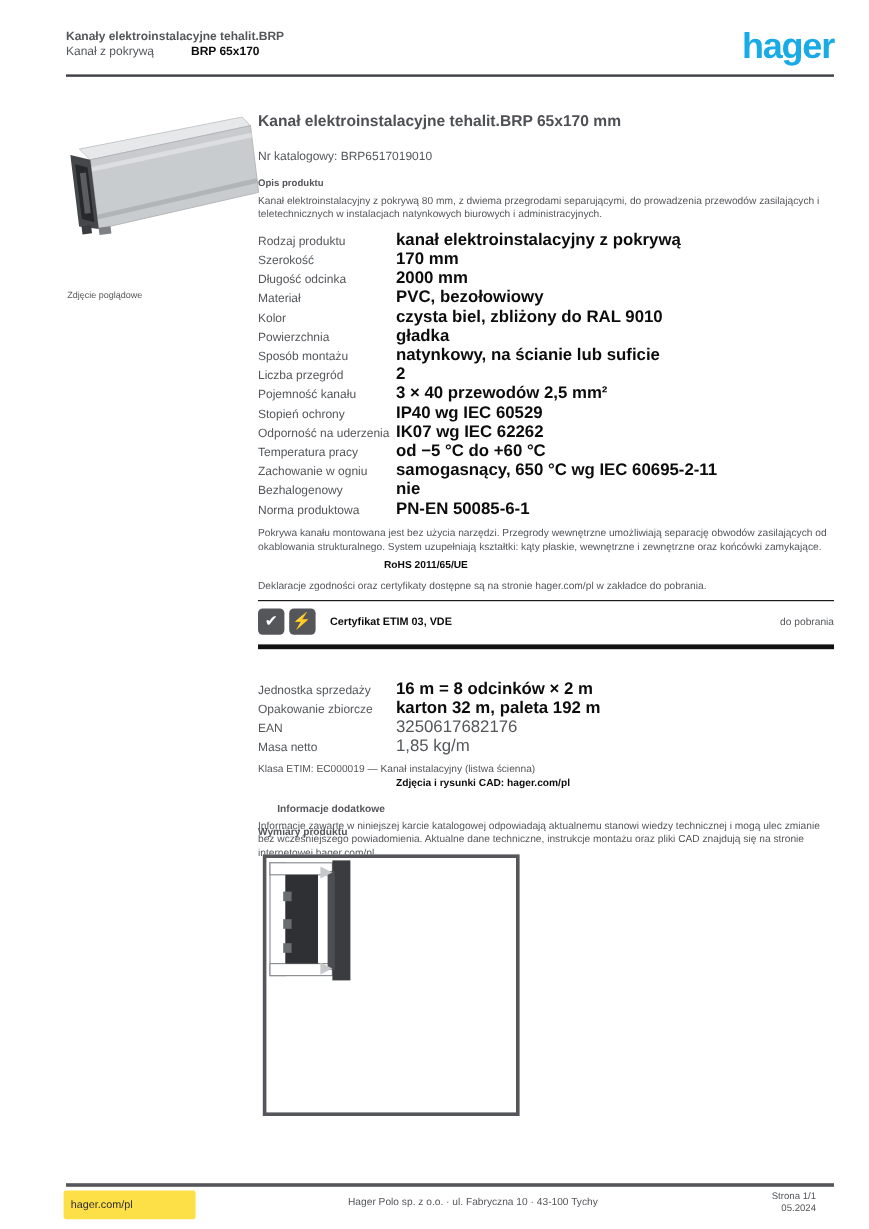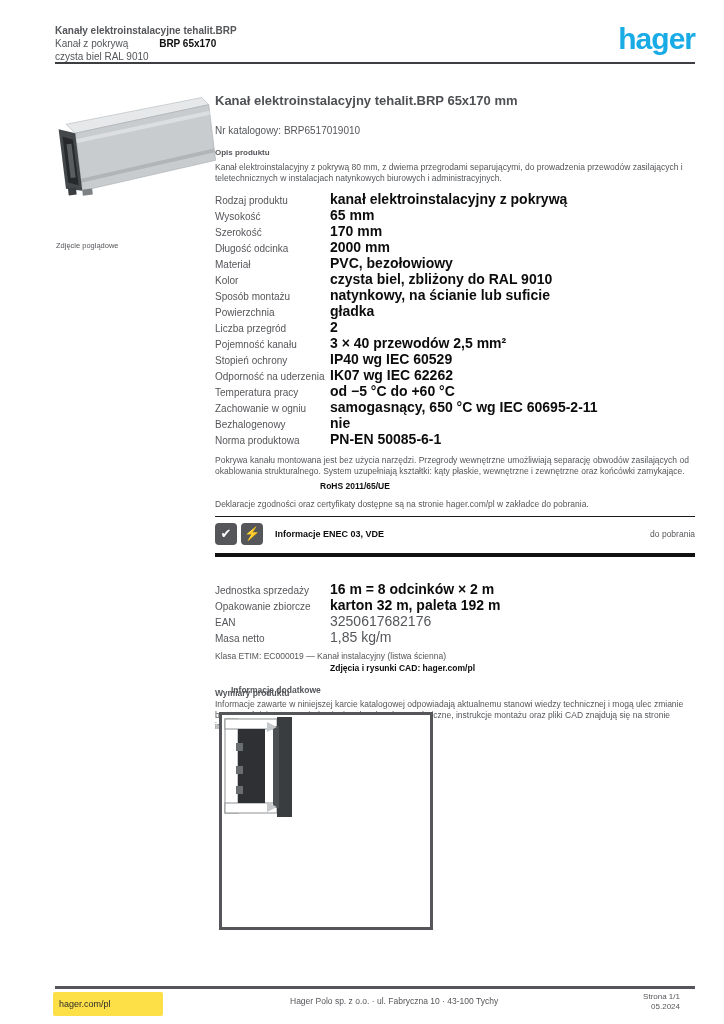--- a/index.html
+++ b/index.html
@@ -68,21 +68,20 @@
               font-size:8px; line-height:10px; color:#54565a; }
 </style>
 </head>
 <body>
 
 <div id="page">
 
   <div class="hdr-left">
     <div class="hdr-line1">Kanały elektroinstalacyjne tehalit.BRP</div>
     <div class="hdr-line2"><span>Kanał z pokrywą </span><b>BRP 65x170</b></div>
-    <div class="hdr-line3">czysta biel RAL 9010</div>
   </div>
   <div class="hdr-rule"></div>
   <div class="logo">hager</div>
 
   <div class="photo-wrap">
     <svg width="162" height="112" viewBox="0 0 162 112">
       <g transform="rotate(-7 80 60)">
 
         <polygon points="14,32 152,22 158,30 22,42" fill="#e6e8ea" stroke="#b8bbbe" stroke-width="0.6"></polygon>
 
@@ -96,35 +95,31 @@
         <rect x="12" y="52" width="5" height="34" fill="#5a5d60"></rect>
 
         <rect x="8" y="96" width="8" height="7" fill="#3a3d40"></rect>
         <rect x="22" y="99" width="10" height="6" fill="#7e8184"></rect>
       </g>
     </svg>
   </div>
   <div class="photo-caption">Zdjęcie poglądowe</div>
 
   <div class="content">
-    <div class="title">Kanał elektroinstalacyjny tehalit.BRP 65x170 mm</div>
+    <div class="title">Kanał elektroinstalacyjne tehalit.BRP 65x170 mm</div>
     <div class="refline">Nr katalogowy: BRP6517019010</div>
     <div class="mini-head">Opis produktu</div>
     <div class="intro">Kanał elektroinstalacyjny z pokrywą 80 mm, z dwiema przegrodami separującymi, do prowadzenia przewodów zasilających i teletechnicznych w instalacjach natynkowych biurowych i administracyjnych.</div>
 
     <div class="spec-table">
   <div class="spec-row">
     <div class="spec-label">Rodzaj produktu</div>
     <div class="spec-value dark">kanał elektroinstalacyjny z pokrywą</div>
   </div>
 
-  <div class="spec-row">
-    <div class="spec-label">Wysokość</div>
-    <div class="spec-value dark">65 mm</div>
-  </div>
 
   <div class="spec-row">
     <div class="spec-label">Szerokość</div>
     <div class="spec-value dark">170 mm</div>
   </div>
 
   <div class="spec-row">
     <div class="spec-label">Długość odcinka</div>
     <div class="spec-value dark">2000 mm</div>
   </div>
@@ -133,27 +128,27 @@
     <div class="spec-label">Materiał</div>
     <div class="spec-value dark">PVC, bezołowiowy</div>
   </div>
 
   <div class="spec-row">
     <div class="spec-label">Kolor</div>
     <div class="spec-value dark">czysta biel, zbliżony do RAL 9010</div>
   </div>
 
   <div class="spec-row">
+    <div class="spec-label">Powierzchnia</div>
+    <div class="spec-value dark">gładka</div>
+  </div>
+
+  <div class="spec-row">
     <div class="spec-label">Sposób montażu</div>
     <div class="spec-value dark">natynkowy, na ścianie lub suficie</div>
-  </div>
-
-  <div class="spec-row">
-    <div class="spec-label">Powierzchnia</div>
-    <div class="spec-value dark">gładka</div>
   </div>
 
   <div class="spec-row">
     <div class="spec-label">Liczba przegród</div>
     <div class="spec-value dark">2</div>
   </div>
 
   <div class="spec-row">
     <div class="spec-label">Pojemność kanału</div>
     <div class="spec-value dark">3 × 40 przewodów 2,5 mm²</div>
@@ -191,21 +186,21 @@
 </div>
 
     <div class="para">Pokrywa kanału montowana jest bez użycia narzędzi. Przegrody wewnętrzne umożliwiają separację obwodów zasilających od okablowania strukturalnego. System uzupełniają kształtki: kąty płaskie, wewnętrzne i zewnętrzne oraz końcówki zamykające.</div>
     <div class="rohs-row">RoHS 2011/65/UE</div>
     <div class="para">Deklaracje zgodności oraz certyfikaty dostępne są na stronie hager.com/pl w zakładce do pobrania.</div>
     <div class="thin-rule"></div>
 
     <div class="cert-row">
       <div class="cert-icon">✔</div>
       <div class="cert-icon">⚡</div>
-      <div class="cert-text">Informacje ENEC 03, VDE</div>
+      <div class="cert-text">Certyfikat ETIM 03, VDE</div>
       <div class="cert-note">do pobrania</div>
     </div>
     <div class="thick-rule"></div>
 
     <div class="log-table">
   <div class="spec-row">
     <div class="spec-label">Jednostka sprzedaży</div>
     <div class="spec-value dark">16 m = 8 odcinków × 2 m</div>
   </div>
 

